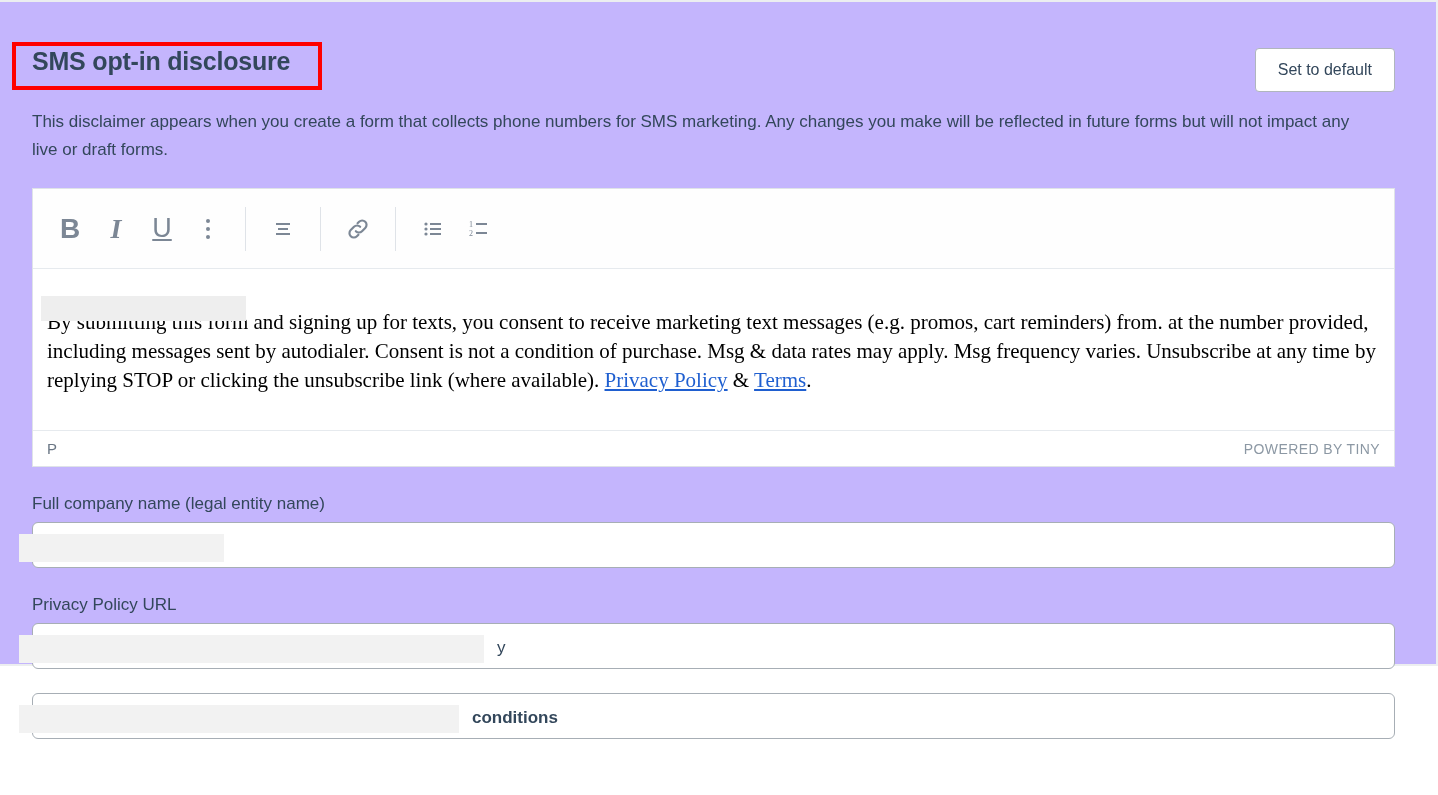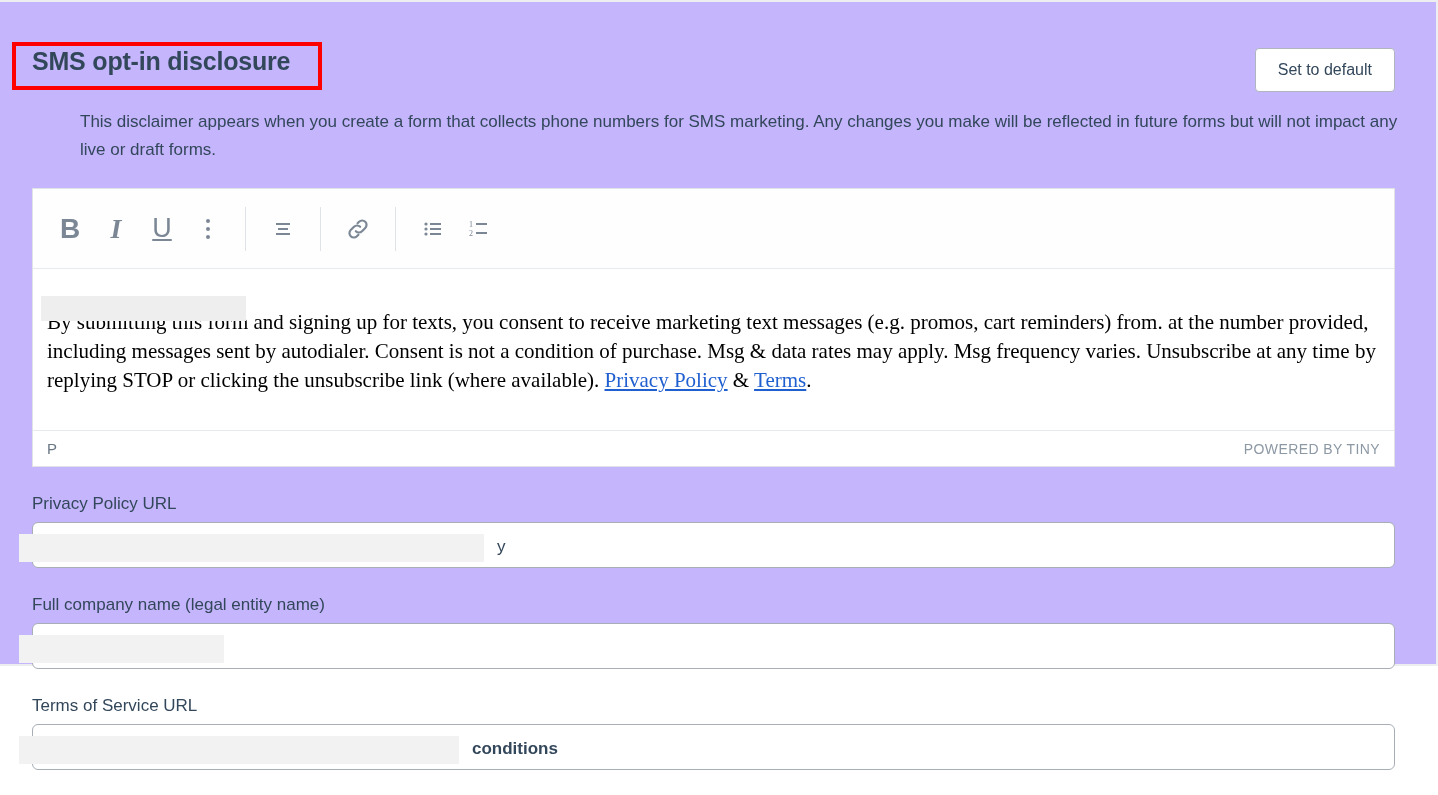--- a/index.html
+++ b/index.html
@@ -73,21 +73,20 @@
     pointer-events: none;
   }
 
   
   .description {
     margin-top: 8px;
     font-size: 17px;
     line-height: 28px;
     color: #33475b;
     width: 1345px;
-    margin-left: 48px;
   }
 
   
   .editor {
     margin-top: 24px;
     width: 1363px;
     border: 1px solid #dfe3e8;
     background: #ffffff;
   }
   .editor-toolbar {
@@ -305,34 +304,33 @@
         <div class="redact" id="redact-editor"></div>
       </div>
 
       <div class="editor-status">
         <span class="status-left">P</span>
         <span class="status-right">POWERED BY TINY</span>
       </div>
     </div>
 
     <div class="field">
+      <div class="field-label">Full company name (legal entity name)</div>
+      <input class="field-input" type="text" readonly="" style="">
+      <span class="field-value-overlay">.</span>
+      <div class="redact-field" id="redact-f1"></div>
+    </div>
+
+    <div class="field">
       <div class="field-label">Privacy Policy URL</div>
       <input class="field-input" type="text" readonly="" style="">
       <span class="field-value-overlay" style="left:465px;">y</span>
       <div class="redact-field" id="redact-f2"></div>
     </div>
 
     <div class="field">
-      <div class="field-label">Full company name (legal entity name)</div>
-      <input class="field-input" type="text" readonly="" style="">
-      <span class="field-value-overlay">.</span>
-      <div class="redact-field" id="redact-f1"></div>
-    </div>
-
-    <div class="field">
-      <div class="field-label">Terms of Service URL</div>
       <input class="field-input" type="text" readonly="" style="">
       <span class="field-value-overlay" style="left:440px;font-weight:bold;">conditions</span>
       <div class="redact-field" id="redact-f3"></div>
     </div>
 
   </div>
 </div>
 
 </body></html>

